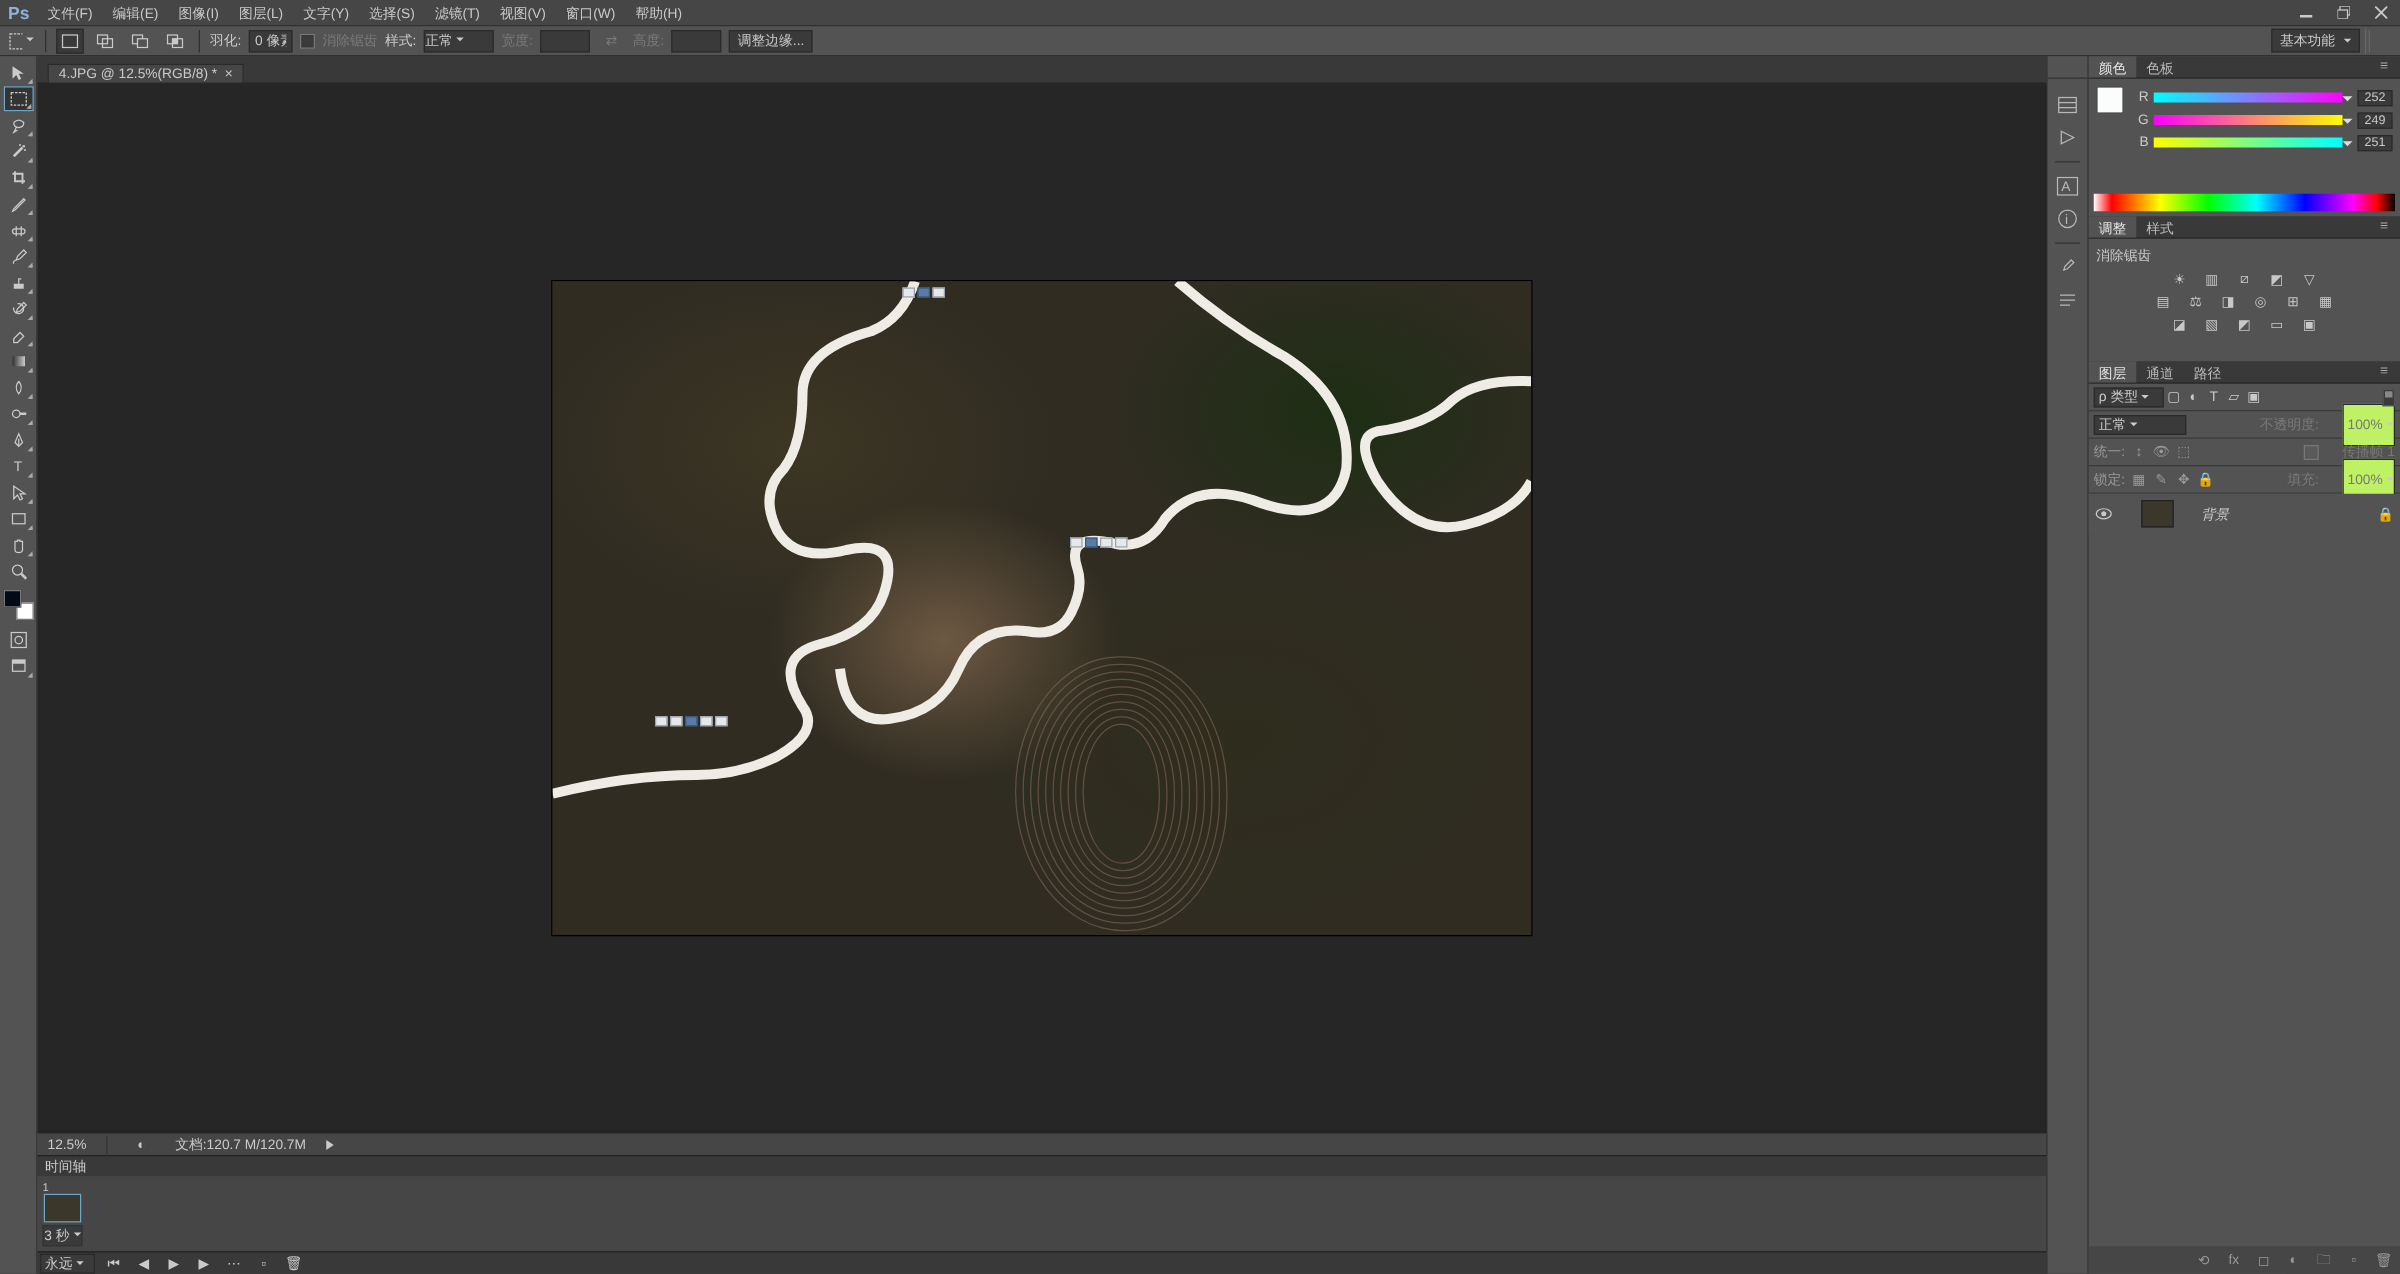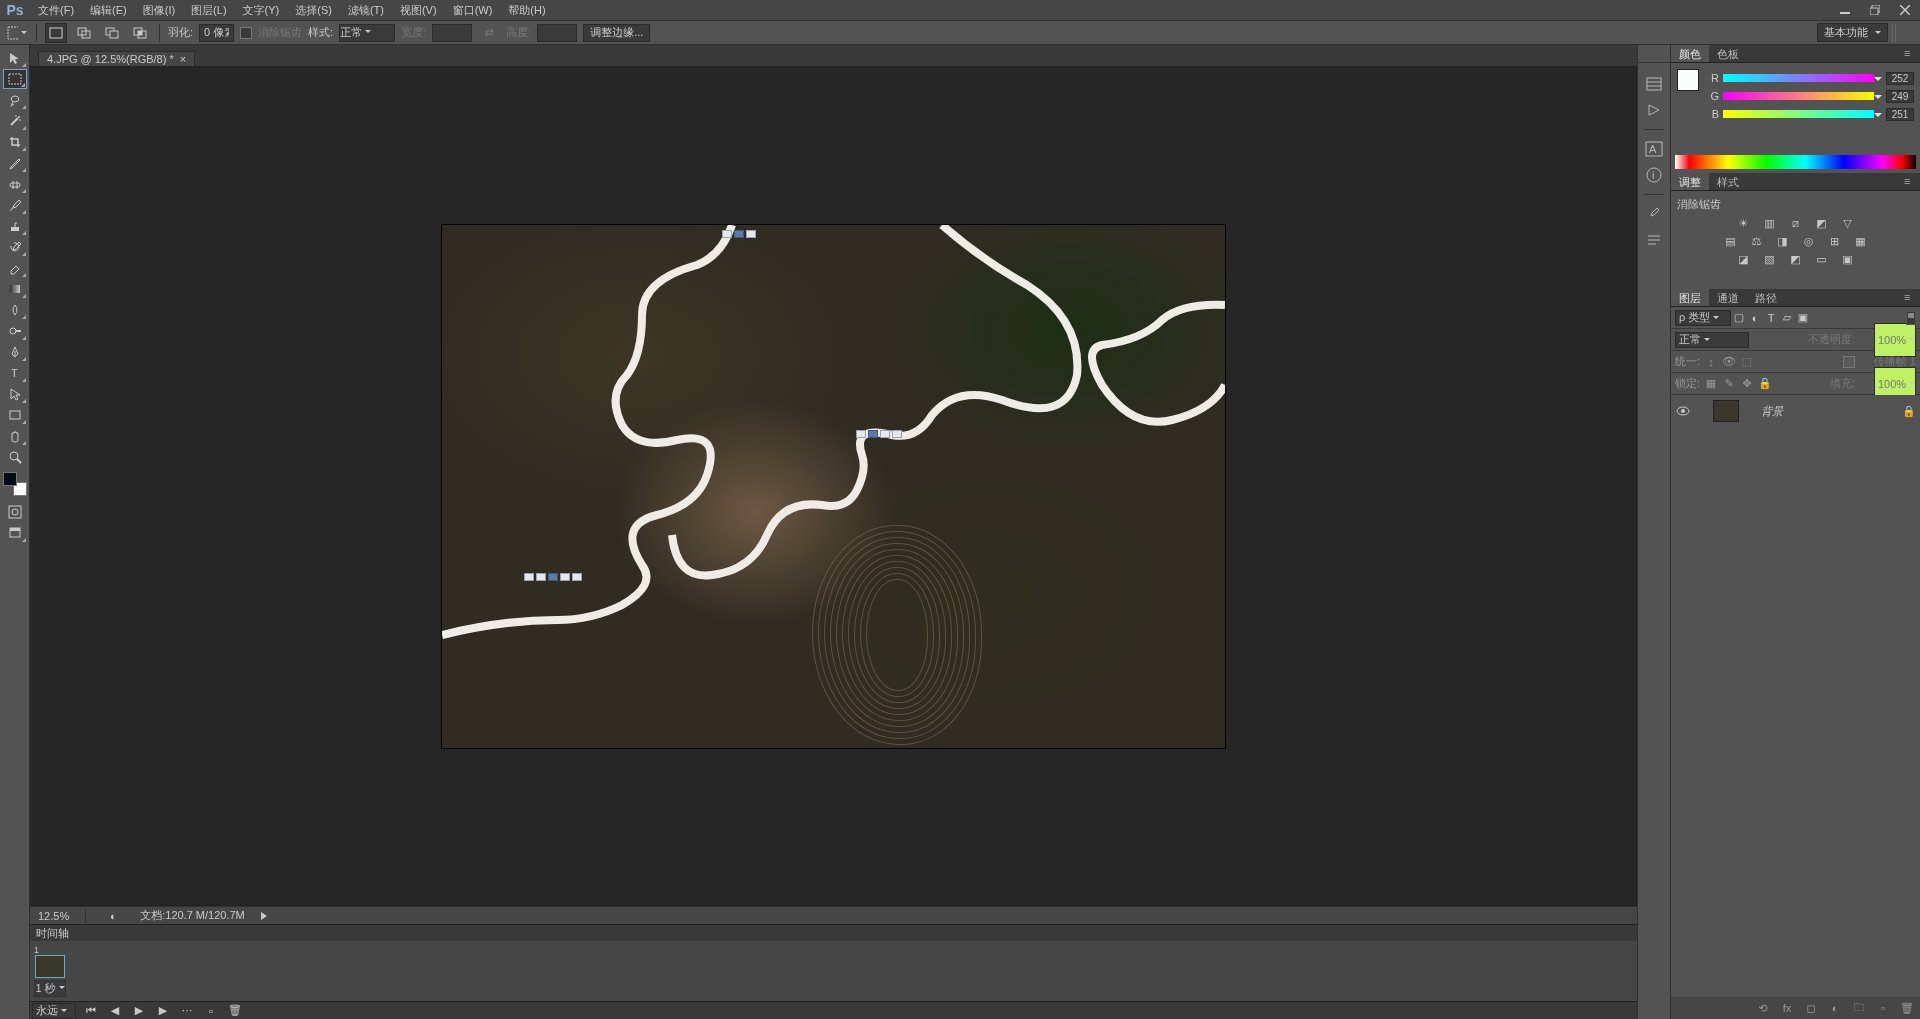--- a/index.html
+++ b/index.html
@@ -400,21 +400,21 @@
       <span><span>文档:</span><span>120.7 M/120.7M</span></span>
       <div class="play"></div>
     </div>
     <div class="timeline-header">
         <span>时间轴</span>
       </div>
     <div class="timeline-body">
       <div class="frame-thumb">
         <div style="align-self:flex-start;font-size:9px">1</div>
         <div class="th"></div>
-        <div class="lbl arrow-dn"><span>1 秒</span></div>
+        <div class="lbl arrow-dn"><span>3 秒</span></div>
       </div>
     </div>
     <div class="timeline-footer">
       <div class="lf-sel arrow-dn" style="width:44px">
           <span>永远</span>
         </div>
       <div class="tl-btn">⏮</div>
       <div class="tl-btn">◀</div>
       <div class="tl-btn">▶</div>
       <div class="tl-btn">▶</div>

